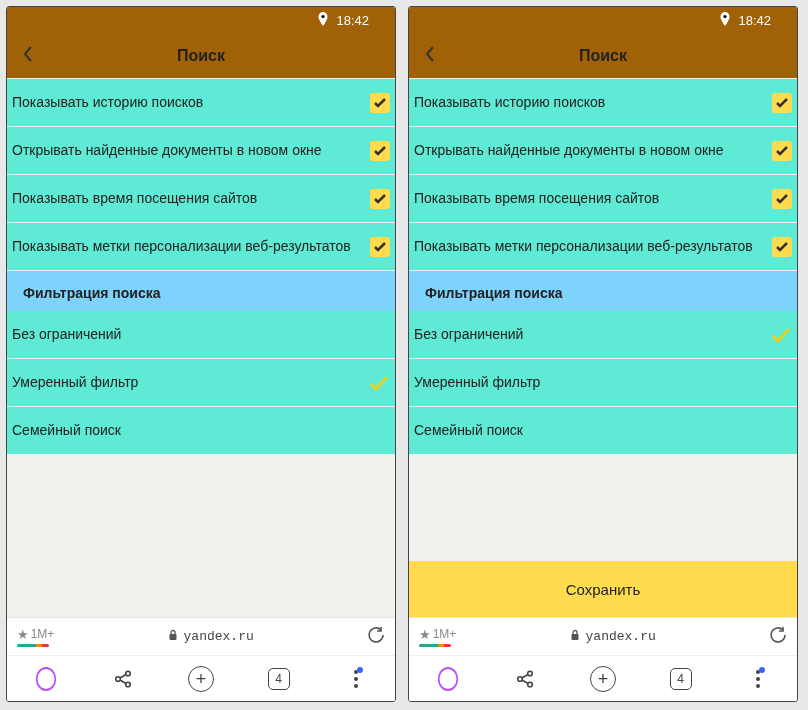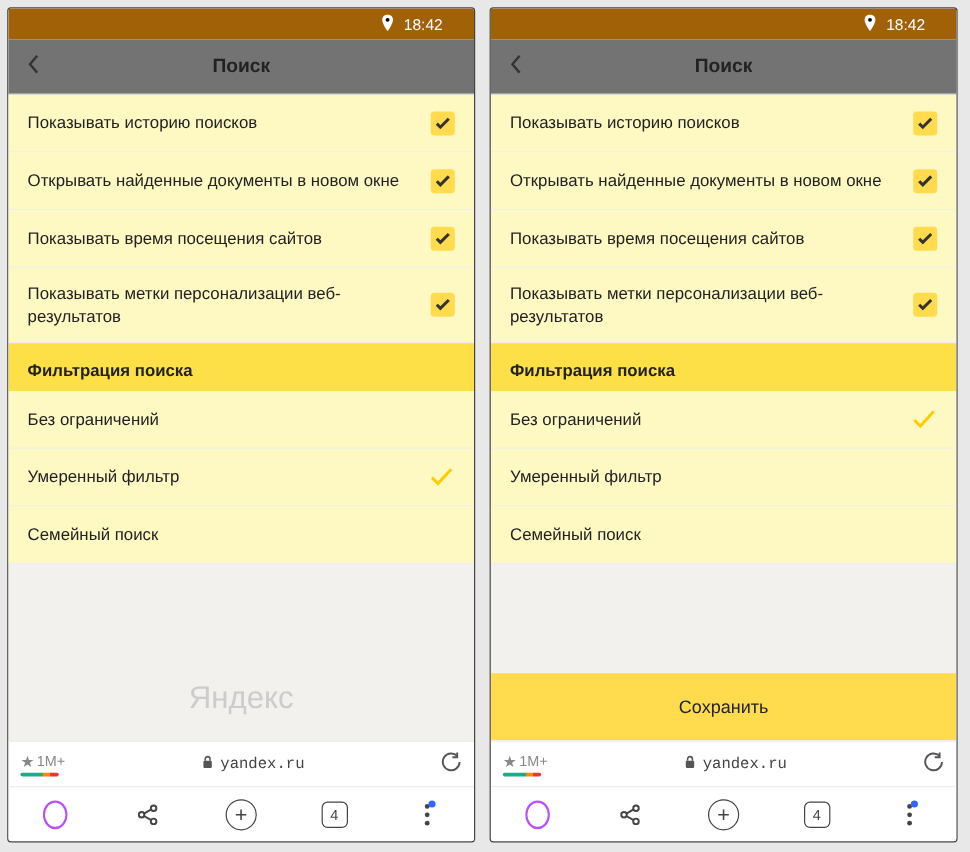--- a/index.html
+++ b/index.html
@@ -28,21 +28,21 @@
     height: 26px;
     display: flex;
     align-items: center;
     justify-content: flex-end;
     gap: 8px;
     padding: 0 26px;
     font-size: 13px;
   }
   .statusbar svg { width: 10px; height: 14px; }
   .header {
-    background: #737373;
+    background: #a16207;
     height: 46px;
     display: flex;
     align-items: center;
     border-bottom: 1px solid #eee;
     position: relative;
   }
   .back {
     position: absolute;
     left: 10px;
     top: 50%;
@@ -59,23 +59,23 @@
     color: #222;
   }
   .content {
     flex: 1;
     background: #f3f1ee;
     overflow-y: auto;
     display: flex;
     flex-direction: column;
   }
   .row {
-    background: #fef9c3;
+    background: #5eead4;
     min-height: 48px;
-    padding: 12px 16px;
+    padding: 12px 5px;
     display: flex;
     align-items: center;
     justify-content: space-between;
     border-bottom: 1px solid #eee;
     font-size: 14px;
     color: #222;
     cursor: pointer;
   }
   .row-label { flex: 1; padding-right: 10px; line-height: 1.35; }
   .checkbox {
@@ -83,21 +83,21 @@
     height: 20px;
     background: #ffdb4d;
     border-radius: 3px;
     display: flex;
     align-items: center;
     justify-content: center;
     flex-shrink: 0;
   }
   .checkbox svg { width: 12px; height: 10px; stroke: #333; stroke-width: 2.5; fill: none; }
   .section-title {
-    background: #fde047;
+    background: #7dd3fc;
     padding: 14px 16px 10px 16px;
     font-size: 14px;
     font-weight: 700;
     color: #222;
   }
   .radio-check {
     width: 22px;
     height: 20px;
     display: flex;
     align-items: center;
@@ -280,23 +280,20 @@
     </div>
     <div class="row">
       <div class="row-label">Семейный поиск</div>
       <div class="radio-check hidden">
           <svg viewBox="0 0 20 16">
             <polyline points="2,9 7,14 18,2"></polyline>
           </svg>
         </div>
     </div>
 
-    <div class="footer-area">
-      <div class="brand">Яндекс</div>
-    </div>
   </div>
 
   <div class="urlbar">
     <div class="rating-wrap">
       <div class="rating">
           <span class="rating-star">★</span>
           <span>1M+</span>
         </div>
       <div class="rating-bar"></div>
     </div>

